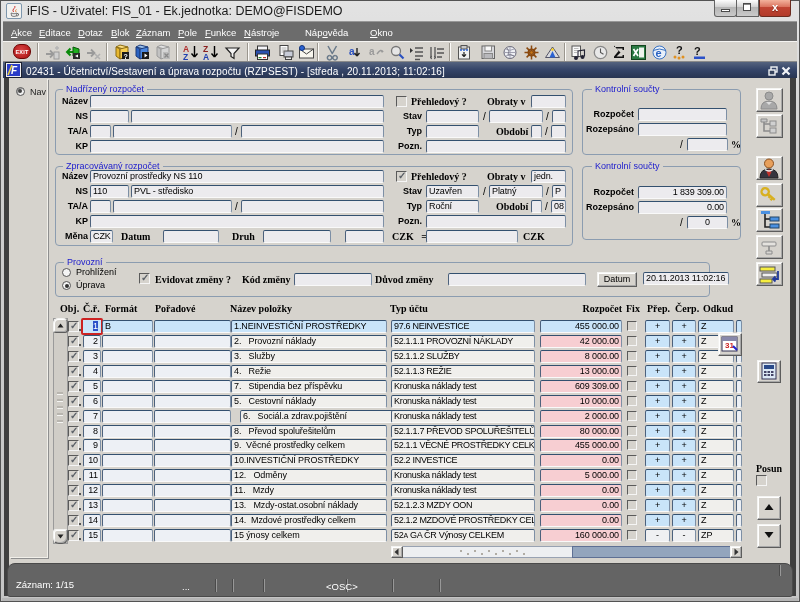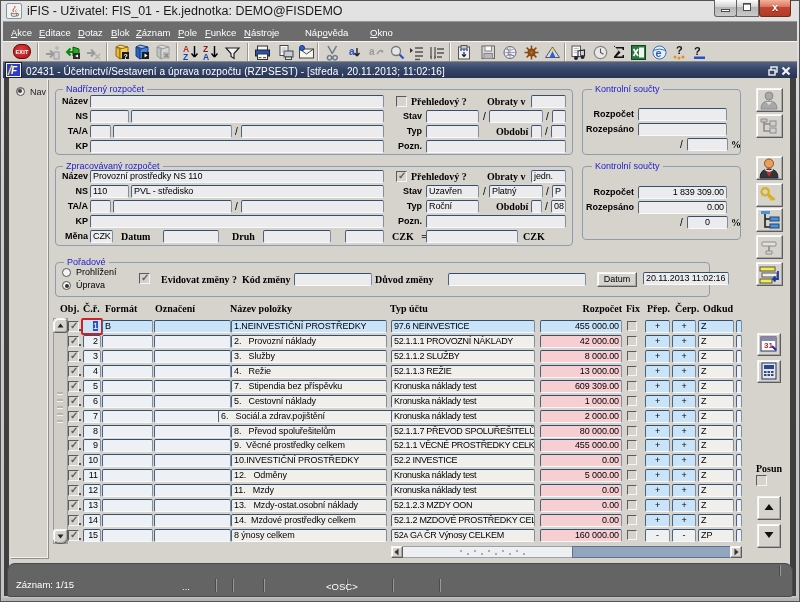--- a/index.html
+++ b/index.html
@@ -313,40 +313,40 @@
 <div class="frame" style="left:582px;top:166px;width:159px;height:74px;"></div>
 <div class="ftit" style="left:592px;top:161px;">Kontrolní součty</div>
 <div class="ab" style="left:514px;top:187px;width:120px;text-align:right;font-weight:bold;font-size:9px;white-space:nowrap;">Rozpočet</div>
 <div class="fld" style="left:638px;top:186px;width:89px;height:13px;text-align:right;background:#ecebee;">1 839 309.00</div>
 <div class="ab" style="left:514px;top:202px;width:120px;text-align:right;font-weight:bold;font-size:9px;white-space:nowrap;">Rozepsáno</div>
 <div class="fld" style="left:638px;top:201px;width:89px;height:13px;text-align:right;background:#ecebee;">0.00</div>
 <div class="ab" style="left:680px;top:217px;font-size:10px;">/</div>
 <div class="fld" style="left:687px;top:216px;width:41px;height:13px;text-align:center;background:#ecebee;">0</div>
 <div class="lbl" style="left:731px;top:217px;">%</div>
 <div class="frame" style="left:55px;top:262px;width:655px;height:35px;"></div>
-<div class="ftit" style="left:64px;top:257px;">Pořadové</div>
+<div class="ftit" style="left:64px;top:257px;">Provozní</div>
 <div class="ab" style="left:62px;top:268px;width:9px;height:9px;border-radius:50%;background:#f4f4f4;border:1px solid #555;"></div>
 <div class="ab" style="left:76px;top:267px;font-size:9px;">Prohlížení</div>
 <div class="ab" style="left:62px;top:281px;width:9px;height:9px;border-radius:50%;background:#f4f4f4;border:1px solid #555;"></div>
 <div class="ab" style="left:64.5px;top:283.5px;width:4px;height:4px;border-radius:50%;background:#333;"></div>
 <div class="ab" style="left:76px;top:280px;font-size:9px;">Úprava</div>
 <div class="cb" style="left:139px;top:273px;">
     <div class="ck">✓</div>
   </div>
-<div class="lbl" style="left:161px;top:274px;">Evidovat změny ?</div>
+<div class="lbl" style="left:155px;top:274px;">Evidovat změny ?</div>
 <div class="lbl" style="left:242px;top:274px;">Kód změny</div>
 <div class="fld" style="left:294px;top:273px;width:78px;height:13px;background:#ecebee;"></div>
 <div class="lbl" style="left:375px;top:274px;">Důvod změny</div>
 <div class="fld" style="left:448px;top:273px;width:138px;height:13px;background:#ecebee;"></div>
 <div class="btn" style="left:597px;top:272px;width:40px;height:15px;font-size:9px;text-align:center;line-height:13px;">Datum</div>
 <div class="fld" style="left:643px;top:272px;width:86px;height:13px;background:#ecebee;">20.11.2013 11:02:16</div>
 <div class="lbl" style="left:60px;top:303px;">Obj.</div>
 <div class="lbl" style="left:83px;top:303px;">Č.ř.</div>
 <div class="lbl" style="left:105px;top:303px;">Formát</div>
-<div class="lbl" style="left:155px;top:303px;">Označení</div>
+<div class="lbl" style="left:155px;top:303px;">Pořadové</div>
 <div class="lbl" style="left:230px;top:303px;">Název položky</div>
 <div class="lbl" style="left:390px;top:303px;">Typ účtu</div>
 <div class="lbl" style="left:626px;top:303px;">Fix</div>
 <div class="lbl" style="left:647px;top:303px;">Přep.</div>
 <div class="lbl" style="left:675px;top:303px;">Čerp.</div>
 <div class="lbl" style="left:703px;top:303px;">Odkud</div>
 <div class="lbl" style="left:540px;top:303px;width:82px;text-align:right;">Rozpočet</div>
 <div class="ab" style="left:53px;top:318px;width:15px;height:226px;background:#d0cdc7;border:1px solid #9a9a9a;"></div>
 <div class="btn" style="left:53px;top:318px;width:15px;height:15px;border-radius:5px 5px 3px 3px;"><svg width="13" height="13">
       <path d="M6.5 4.5 l3 4 h-6 z" fill="#222"></path>
@@ -437,34 +437,34 @@
 <div class="fld" style="left:736px;top:380px;width:6px;height:13px;background:#edf0f5;"></div>
 <div class="ab" style="left:79px;top:404px;width:2px;height:2px;background:#555;"></div>
 <div class="cb" style="left:68px;top:396px;">
     <div class="ck">✓</div>
   </div>
 <div class="fld" style="left:83px;top:395px;width:18px;height:13px;text-align:right;background:#edf0f5;">6</div>
 <div class="fld" style="left:102px;top:395px;width:51px;height:13px;background:#edf0f5;"></div>
 <div class="fld" style="left:154px;top:395px;width:77px;height:13px;background:#edf0f5;"></div>
 <div class="fld" style="left:231px;top:395px;width:156px;height:13px;background:#f0efec;">5.&nbsp;&nbsp;&nbsp;Cestovní náklady</div>
 <div class="fld" style="left:391px;top:395px;width:144px;height:13px;background:#f0efec;letter-spacing:-0.3px;">Kronuska náklady test</div>
-<div class="fld" style="left:540px;top:395px;width:82px;height:13px;text-align:right;background:#f7ced2;">1 000.00</div>
+<div class="fld" style="left:540px;top:395px;width:82px;height:13px;text-align:right;background:#f7ced2;">10 000.00</div>
 <div class="cb" style="left:627px;top:396px;width:10px;height:10px;"></div>
 <div class="fld" style="left:645px;top:395px;width:25px;height:13px;text-align:center;background:#c9e4f9;">+</div>
 <div class="fld" style="left:672px;top:395px;width:24px;height:13px;text-align:center;background:#c9e4f9;">+</div>
 <div class="fld" style="left:698px;top:395px;width:36px;height:13px;background:#f0efec;">Z</div>
 <div class="fld" style="left:736px;top:395px;width:6px;height:13px;background:#edf0f5;"></div>
 <div class="ab" style="left:79px;top:419px;width:2px;height:2px;background:#555;"></div>
 <div class="cb" style="left:68px;top:411px;">
     <div class="ck">✓</div>
   </div>
 <div class="fld" style="left:83px;top:410px;width:18px;height:13px;text-align:right;background:#edf0f5;">7</div>
 <div class="fld" style="left:102px;top:410px;width:51px;height:13px;background:#edf0f5;"></div>
 <div class="fld" style="left:154px;top:410px;width:77px;height:13px;background:#edf0f5;"></div>
-<div class="fld" style="left:218px;top:410px;width:180px;height:13px;background:#f0efec;">6.&nbsp;&nbsp;&nbsp;Sociál.a zdrav.pojištění</div>
+<div class="fld" style="left:240px;top:410px;width:180px;height:13px;background:#f0efec;">6.&nbsp;&nbsp;&nbsp;Sociál.a zdrav.pojištění</div>
 <div class="fld" style="left:391px;top:410px;width:144px;height:13px;background:#f0efec;letter-spacing:-0.3px;">Kronuska náklady test</div>
 <div class="fld" style="left:540px;top:410px;width:82px;height:13px;text-align:right;background:#f7ced2;">2 000.00</div>
 <div class="cb" style="left:627px;top:411px;width:10px;height:10px;"></div>
 <div class="fld" style="left:645px;top:410px;width:25px;height:13px;text-align:center;background:#c9e4f9;">+</div>
 <div class="fld" style="left:672px;top:410px;width:24px;height:13px;text-align:center;background:#c9e4f9;">+</div>
 <div class="fld" style="left:698px;top:410px;width:36px;height:13px;background:#f0efec;">Z</div>
 <div class="fld" style="left:736px;top:410px;width:6px;height:13px;background:#edf0f5;"></div>
 <div class="ab" style="left:79px;top:434px;width:2px;height:2px;background:#555;"></div>
 <div class="cb" style="left:68px;top:426px;">
     <div class="ck">✓</div>
@@ -570,21 +570,21 @@
 <div class="fld" style="left:672px;top:514px;width:24px;height:13px;text-align:center;background:#c9e4f9;">+</div>
 <div class="fld" style="left:698px;top:514px;width:36px;height:13px;background:#f0efec;">Z</div>
 <div class="fld" style="left:736px;top:514px;width:6px;height:13px;background:#edf0f5;"></div>
 <div class="ab" style="left:79px;top:538px;width:2px;height:2px;background:#555;"></div>
 <div class="cb" style="left:68px;top:530px;">
     <div class="ck">✓</div>
   </div>
 <div class="fld" style="left:83px;top:529px;width:18px;height:13px;text-align:right;background:#edf0f5;">15</div>
 <div class="fld" style="left:102px;top:529px;width:51px;height:13px;background:#edf0f5;"></div>
 <div class="fld" style="left:154px;top:529px;width:77px;height:13px;background:#edf0f5;"></div>
-<div class="fld" style="left:231px;top:529px;width:156px;height:13px;background:#f0efec;">8 ýnosy celkem</div>
+<div class="fld" style="left:231px;top:529px;width:156px;height:13px;background:#f0efec;">15 ýnosy celkem</div>
 <div class="fld" style="left:391px;top:529px;width:144px;height:13px;background:#f0efec;letter-spacing:-0.3px;">52<sup style="font-size:7px">A</sup> GA ČR Výnosy CELKEM</div>
 <div class="fld" style="left:540px;top:529px;width:82px;height:13px;text-align:right;background:#f7ced2;">160 000.00</div>
 <div class="cb" style="left:627px;top:530px;width:10px;height:10px;"></div>
 <div class="fld" style="left:645px;top:529px;width:25px;height:13px;text-align:center;background:#eff0f2;">-</div>
 <div class="fld" style="left:672px;top:529px;width:24px;height:13px;text-align:center;background:#eff0f2;">-</div>
 <div class="fld" style="left:698px;top:529px;width:36px;height:13px;background:#f0efec;">ZP</div>
 <div class="fld" style="left:736px;top:529px;width:6px;height:13px;background:#edf0f5;"></div>
 <div class="btn" style="left:756px;top:88px;width:27px;height:24px;"><svg width="25" height="22">
       <circle cx="12" cy="7" r="4" fill="#a8a8a8" stroke="#8c8c8c"></circle>
       <path d="M4 20 q0-8 8-8 q8 0 8 8 z" fill="#a8a8a8" stroke="#8c8c8c"></path>
@@ -621,21 +621,21 @@
       <path d="M9 15 h6 v3 h-6 z" fill="#d8d6d2" stroke="#8c8c8c"></path>
     </svg></div>
 <div class="btn" style="left:756px;top:262px;width:27px;height:24px;"><svg width="25" height="22">
       <g stroke="#555">
         <rect x="3" y="4" width="15" height="4" fill="#f6ee40"></rect>
         <rect x="5" y="10" width="15" height="4" fill="#f0f0f0"></rect>
         <rect x="3" y="16" width="12" height="4" fill="#f6ee40"></rect>
       </g>
       <path d="M21 8 v8 l-4 0 m1.5 -2.5 l-2.5 2.5 2.5 2.5" stroke="#223a9a" stroke-width="1.8" fill="none"></path>
     </svg></div>
-<div class="btn" style="left:757px;top:333px;width:24px;height:23px;"><svg width="22" height="21">
+<div class="btn" style="left:718px;top:333px;width:24px;height:23px;"><svg width="22" height="21">
       <rect x="3" y="3" width="15" height="14" fill="#fff" stroke="#335"></rect>
       <rect x="3" y="3" width="15" height="4" fill="#88a"></rect>
       <text x="6" y="14" font-size="8" font-weight="bold" fill="#c22">31</text>
       <path d="M14 12 l4 4" stroke="#22c" stroke-width="2"></path>
     </svg></div>
 <div class="btn" style="left:757px;top:360px;width:24px;height:23px;"><svg width="22" height="21">
       <rect x="4" y="2" width="14" height="16" fill="#dce8f4" stroke="#335"></rect>
       <rect x="6" y="4" width="10" height="4" fill="#2a4a8a"></rect>
       <g fill="#446">
         <rect x="6" y="10" width="2.5" height="2"></rect>

